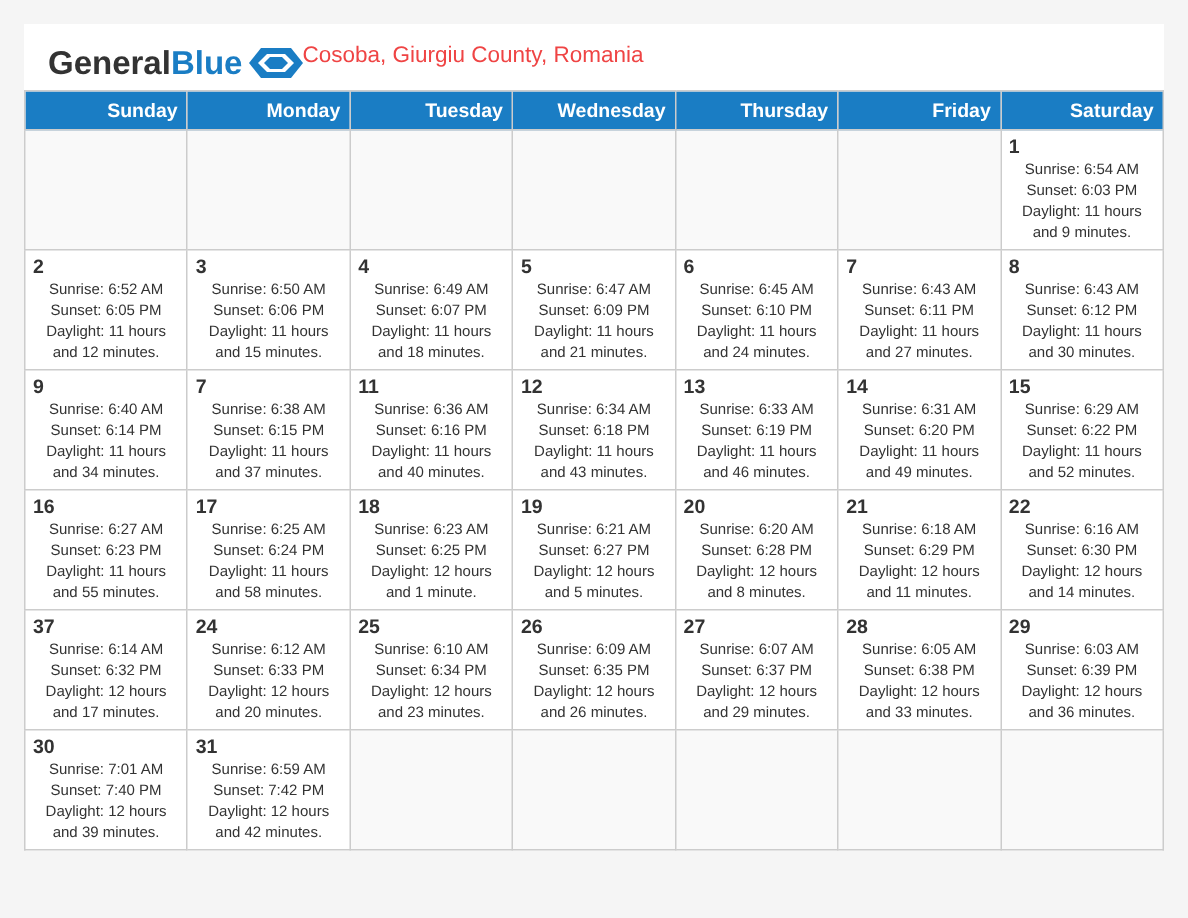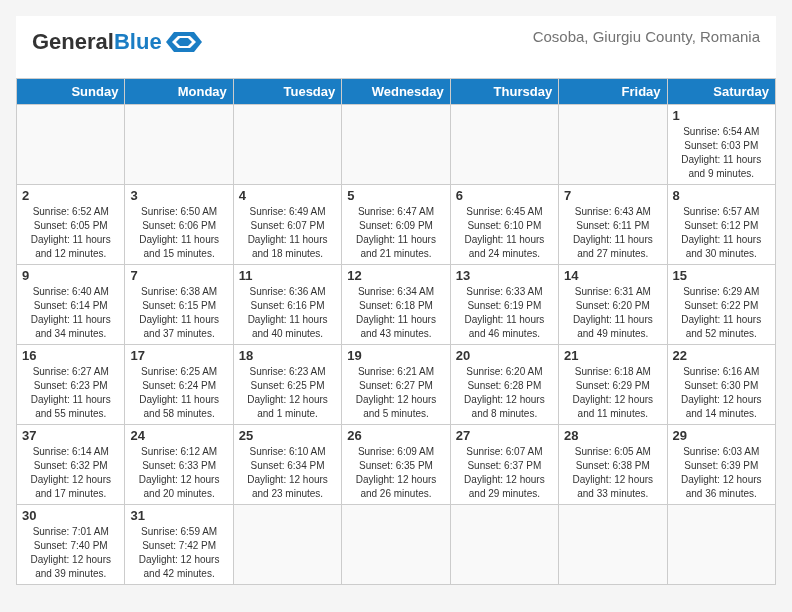--- a/index.html
+++ b/index.html
@@ -10,23 +10,22 @@
       min-height: 612px;
       padding: 16px;
     }
     .page {
       background: #fff;
       width: 760px;
       margin: 0 auto;
     }
     .header {
       display: flex;
-      justify-content: space-between;
       align-items: flex-start;
-      padding: 12px 16px 22px 16px;
+      padding: 12px 16px 4px 16px;
     }
     .logo {
       display: flex;
       flex-direction: column;
       align-items: flex-start;
     }
     .logo-text {
       font-size: 22px;
       font-weight: bold;
       color: #333;
@@ -36,22 +35,21 @@
     .title-block {
       text-align: right;
     }
     .month-title {
       font-size: 36px;
       color: #333;
       font-weight: normal;
     }
     .subtitle {
       font-size: 15px;
-      color: #737373;
-      margin-left: 26px;
+      color: #ef4444;
     }
     .calendar {
       width: 100%;
       border-collapse: collapse;
     }
     .calendar th {
       background: #1a7dc4;
       color: #fff;
       font-size: 13px;
       font-weight: bold;
@@ -174,21 +172,21 @@
           </td>
           <td>
             <span class="day-number">7</span>
             <div class="day-info">Sunrise: 6:43 AM
 Sunset: 6:11 PM
 Daylight: 11 hours
 and 27 minutes.</div>
           </td>
           <td>
             <span class="day-number">8</span>
-            <div class="day-info">Sunrise: 6:57 AM
+            <div class="day-info">Sunrise: 6:43 AM
 Sunset: 6:12 PM
 Daylight: 11 hours
 and 30 minutes.</div>
           </td>
         </tr>
         <tr>
           <td>
             <span class="day-number">9</span>
             <div class="day-info">Sunrise: 6:40 AM
 Sunset: 6:14 PM

